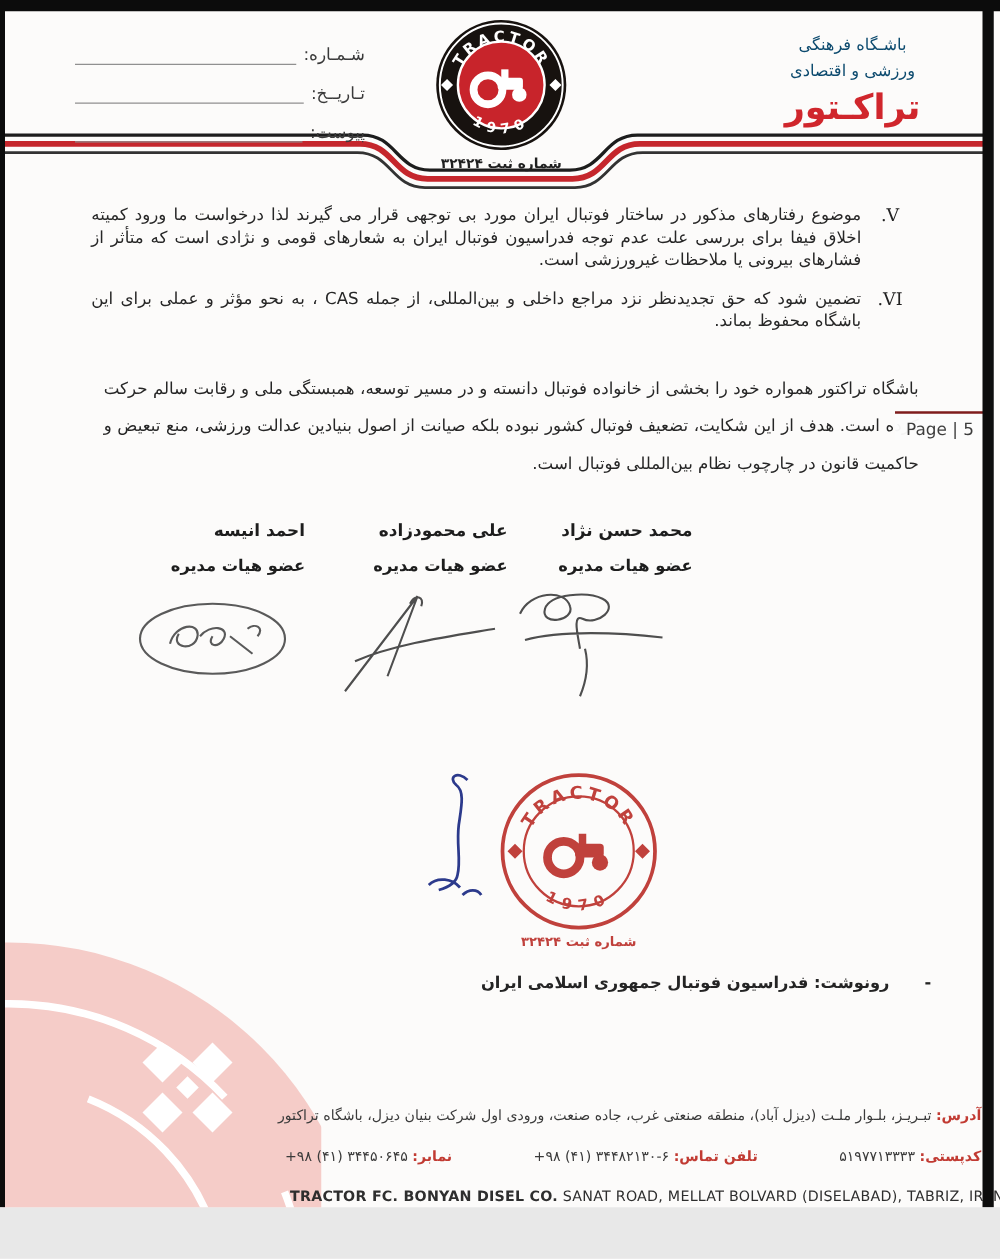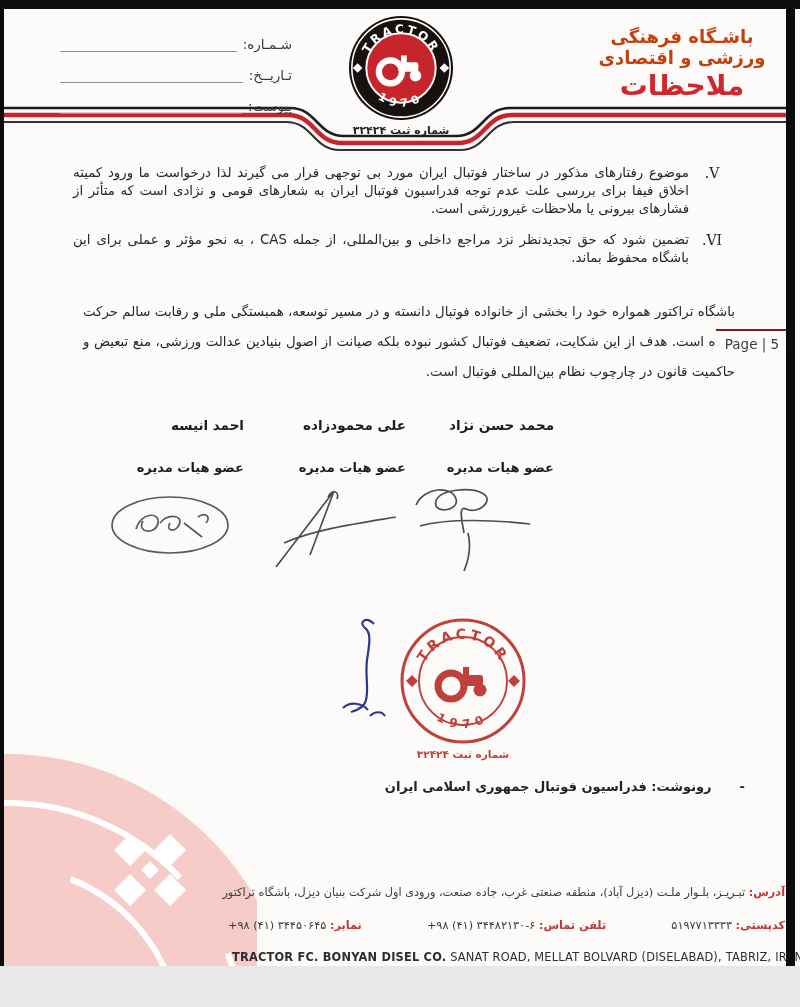--- a/index.html
+++ b/index.html
@@ -16,21 +16,21 @@
   .header-fields{position:absolute;top:32px;left:60px;width:232px;direction:rtl;z-index:2;}
   .field-row{display:flex;align-items:flex-end;gap:6px;height:20px;margin-bottom:11px;font-size:13.5px;color:#3a3a3a;}
   .field-label{white-space:nowrap;}
   .field-line{flex:1;border-bottom:1.4px solid #909090;height:14px;}
 
   .logo-wrap{position:absolute;left:348px;top:15px;width:106px;height:106px;z-index:3;}
   .logo-reg{position:absolute;left:318px;top:124px;width:166px;text-align:center;
     font-size:11px;font-weight:bold;color:#1f1f1f;direction:rtl;z-index:4;}
 
   .club-name{position:absolute;top:26px;right:28px;width:180px;text-align:center;direction:rtl;z-index:2;}
-  .club-line{font-size:18px;font-weight:bold;color:#c2410c;line-height:21px;}
+  .club-line{font-size:13px;font-weight:normal;color:#0c4a6e;line-height:21px;}
   .club-brand{font-size:28px;font-weight:bold;color:#d0262c;line-height:34px;margin-top:1px;}
 
   .swoosh{position:absolute;left:0;top:99px;width:800px;height:58px;z-index:1;}
 
   
   .body-items{position:absolute;top:164px;right:65px;width:662px;direction:rtl;z-index:2;}
   .body-item{display:flex;margin-bottom:13px;}
   .item-numeral{width:46px;flex:0 0 46px;font-family:"DejaVu Serif",serif;font-size:14px;color:#222;
     text-align:center;padding-top:1px;}
   .item-text{flex:1;font-size:13.3px;line-height:18px;text-align:justify;color:#262626;}
@@ -40,21 +40,21 @@
   .page-marker{position:absolute;left:716px;top:329px;width:72px;border-top:2px solid #7f1d1d;
     padding-top:5px;text-align:center;font-size:13.5px;color:#3d3d3d;background:rgba(252,252,252,.96);z-index:3;}
 
   
   .signatory{position:absolute;text-align:right;z-index:2;}
   .sig-farzin{left:565px;top:417px;width:158px;}
   .sig-mohammad{left:404px;top:417px;width:150px;}
   .sig-ali{left:256px;top:417px;width:150px;}
   .sig-ahmad{left:86px;top:417px;width:158px;}
   .sig-name{font-size:13.5px;font-weight:bold;color:#1d1d1d;direction:rtl;}
-  .sig-title{font-size:13px;font-weight:bold;color:#1d1d1d;margin-top:27px;direction:rtl;}
+  .sig-title{font-size:13px;font-weight:bold;color:#1d1d1d;margin-top:13px;direction:rtl;}
   .sig-scribble{margin-top:6px;}
 
   .chief-block{position:absolute;left:258px;top:546px;width:324px;text-align:center;z-index:2;}
   .chief-name{font-size:13.5px;font-weight:bold;color:#1d1d1d;direction:rtl;}
   .chief-title{font-size:13px;font-weight:bold;color:#1d1d1d;margin-top:20px;direction:rtl;}
 
   .blue-sig{position:absolute;left:338px;top:614px;z-index:3;}
   .stamp-wrap{position:absolute;left:398px;top:616px;width:130px;text-align:center;z-index:3;}
   .stamp-reg{font-size:10.5px;font-weight:bold;color:#c0413c;direction:rtl;margin-top:-2px;}
 
@@ -137,21 +137,21 @@
       <rect x="52" y="49" width="21" height="10" rx="2.5" fill="#ffffff"></rect>
       <rect x="55" y="42" width="6" height="9" fill="#ffffff"></rect>
       <circle cx="70" cy="63" r="6" fill="#ffffff"></circle>
     </g>
   </svg>
   <div class="logo-reg">شماره ثبت ۳۲۴۲۴</div>
 
   <div class="club-name">
     <div class="club-line">باشـگاه فرهنگی</div>
     <div class="club-line">ورزشی و اقتصادی</div>
-    <div class="club-brand">ملاحظات</div>
+    <div class="club-brand">تراکـتور</div>
   </div>
 
   <svg class="swoosh" viewBox="0 0 800 58" preserveAspectRatio="none">
     <path d="M4 9 H290 C317 9 317 37 344 37 H456 C483 37 483 9 510 9 H792" fill="none" stroke="#1d1d1d" stroke-width="2.6"></path>
     <path d="M4 16 H288 C315 16 315 44 342 44 H458 C485 44 485 16 512 16 H792" fill="none" stroke="#c5262c" stroke-width="4.6"></path>
     <path d="M4 23 H286 C313 23 313 51 340 51 H460 C487 51 487 23 514 23 H792" fill="none" stroke="#1d1d1d" stroke-width="2.2" opacity="0.9"></path>
   </svg>
 
   <div class="body-items">
     <div class="body-item">

